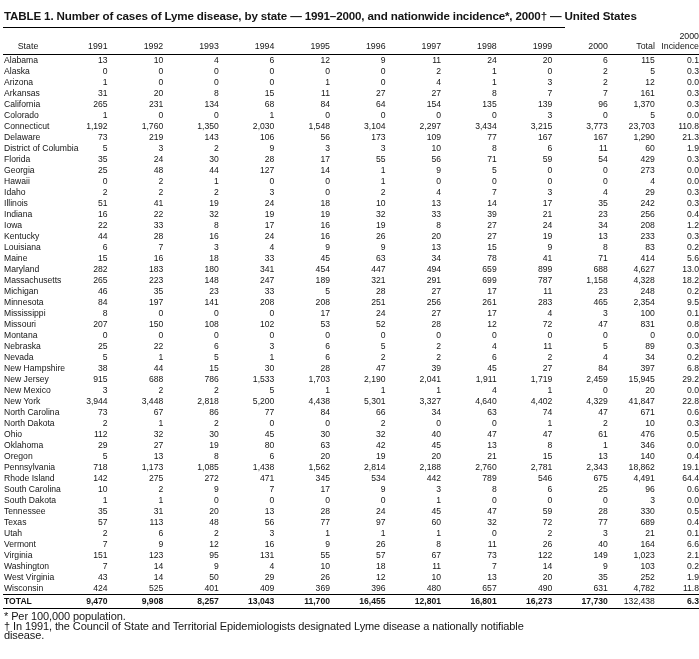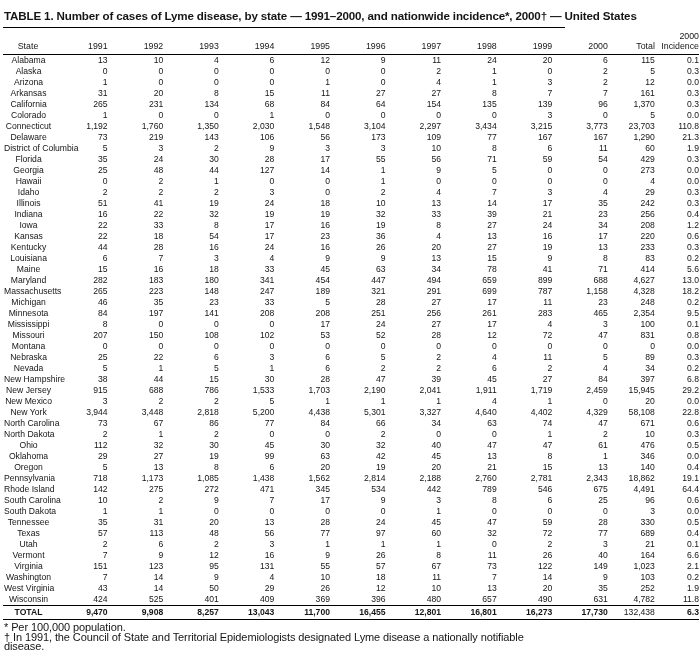--- a/index.html
+++ b/index.html
@@ -43,21 +43,21 @@
   tbody td, tfoot td {
     font-size: 8.6px;
     height: 11px;
     line-height: 11px;
     text-align: right;
     padding-right: 1px;
     white-space: nowrap;
     overflow: visible;
   }
   tbody td.col-state, tfoot td.col-state {
-    text-align: center; padding-left: 1px; padding-right: 0;
+    text-align: left; padding-left: 1px; padding-right: 0;
   }
   td.col-total { font-weight: normal; }
 
   tfoot td {
     font-weight: bold;
     border-top: 1px solid #000;
     border-bottom: 1.8px solid #000;
     height: 13px; line-height: 13px;
   }
 
@@ -345,35 +345,20 @@
           <td>16</td>
           <td>19</td>
           <td>8</td>
           <td>27</td>
           <td>24</td>
           <td>34</td>
           <td class="col-total">208</td>
           <td>1.2</td>
         </tr>
         <tr>
-          <td class="col-state">Kansas</td>
-          <td>22</td>
-          <td>18</td>
-          <td>54</td>
-          <td>17</td>
-          <td>23</td>
-          <td>36</td>
-          <td>4</td>
-          <td>13</td>
-          <td>16</td>
-          <td>17</td>
-          <td class="col-total">220</td>
-          <td>0.6</td>
-        </tr>
-        <tr>
           <td class="col-state">Kentucky</td>
           <td>44</td>
           <td>28</td>
           <td>16</td>
           <td>24</td>
           <td>16</td>
           <td>26</td>
           <td>20</td>
           <td>27</td>
           <td>19</td>
@@ -596,21 +581,21 @@
           <td>3,944</td>
           <td>3,448</td>
           <td>2,818</td>
           <td>5,200</td>
           <td>4,438</td>
           <td>5,301</td>
           <td>3,327</td>
           <td>4,640</td>
           <td>4,402</td>
           <td>4,329</td>
-          <td class="col-total">58,108</td>
+          <td class="col-total">41,847</td>
           <td>22.8</td>
         </tr>
         <tr>
           <td class="col-state">North Carolina</td>
           <td>73</td>
           <td>67</td>
           <td>86</td>
           <td>77</td>
           <td>84</td>
           <td>66</td>
@@ -649,21 +634,21 @@
           <td>47</td>
           <td>61</td>
           <td class="col-total">476</td>
           <td>0.5</td>
         </tr>
         <tr>
           <td class="col-state">Oklahoma</td>
           <td>29</td>
           <td>27</td>
           <td>19</td>
-          <td>99</td>
+          <td>80</td>
           <td>63</td>
           <td>42</td>
           <td>45</td>
           <td>13</td>
           <td>8</td>
           <td>1</td>
           <td class="col-total">346</td>
           <td>0.0</td>
         </tr>
         <tr>

